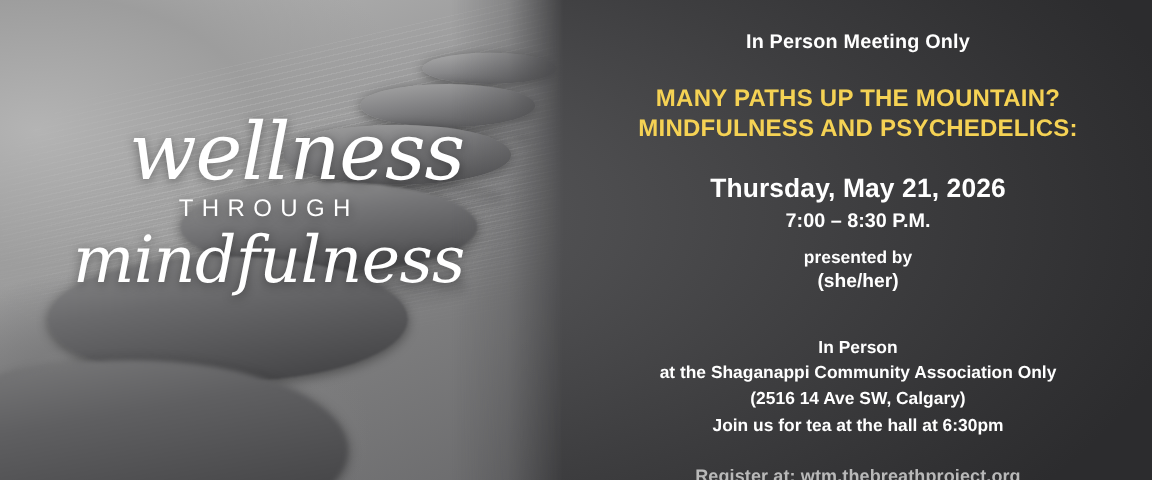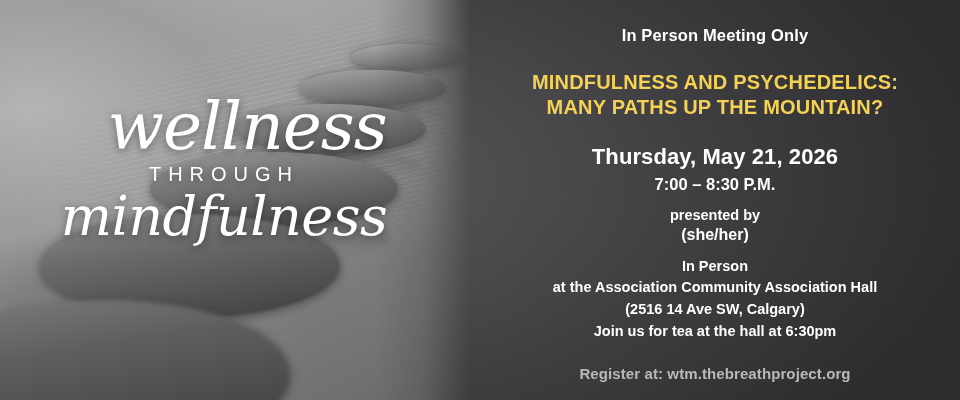--- a/index.html
+++ b/index.html
@@ -114,21 +114,21 @@
   .kicker { font-size:16.5px; font-weight:bold; letter-spacing:.15px; }
   .title {
     color:#f5d254; font-size:20px; font-weight:bold;
     line-height:1.24; letter-spacing:.2px; margin-top:25px;
   }
   .date { font-size:22px; font-weight:bold; margin-top:24px; letter-spacing:.1px; }
   .time { font-size:16.5px; font-weight:bold; margin-top:5px; }
   .presented { font-size:14.5px; font-weight:bold; margin-top:13px; }
   .speaker { font-size:16.5px; font-weight:bold; margin-top:4px; letter-spacing:.05px; }
   .pronouns { font-size:16px; font-weight:bold; margin-top:3px; }
-  .venue { font-size:14.5px; font-weight:bold; line-height:1.5; margin-top:12px; }
+  .venue { font-size:14.5px; font-weight:bold; line-height:1.5; margin-top:36px; }
   .register {
     font-size:15px; font-weight:bold; color:#b9b9b9;
     margin-top:22px; letter-spacing:.1px;
   }
 </style>
 </head>
 <body>
 
 <div class="banner">
 
@@ -150,33 +150,33 @@
   <div class="logo">
     <div class="logo-script-1">wellness</div>
     <div class="logo-through">THROUGH</div>
     <div class="logo-script-2">mindfulness</div>
   </div>
 
   <div class="content">
     <div class="kicker">In Person Meeting Only</div>
 
     <div class="title">
+      <div>MANY PATHS UP THE MOUNTAIN?</div>
       <div>MINDFULNESS AND PSYCHEDELICS:</div>
-      <div>MANY PATHS UP THE MOUNTAIN?</div>
     </div>
 
     <div class="date">Thursday, May 21, 2026</div>
     <div class="time">7:00 – 8:30 P.M.</div>
 
     <div class="presented">presented by</div>
     <div class="pronouns">(she/her)</div>
 
     <div class="venue">
       <div>In Person</div>
-      <div>at the Association Community Association Hall</div>
+      <div>at the Shaganappi Community Association Only</div>
       <div>(2516 14 Ave SW, Calgary)</div>
       <div>Join us for tea at the hall at 6:30pm</div>
     </div>
 
     <div class="register">Register at: wtm.thebreathproject.org</div>
   </div>
 
 </div>
 
 </body></html>

